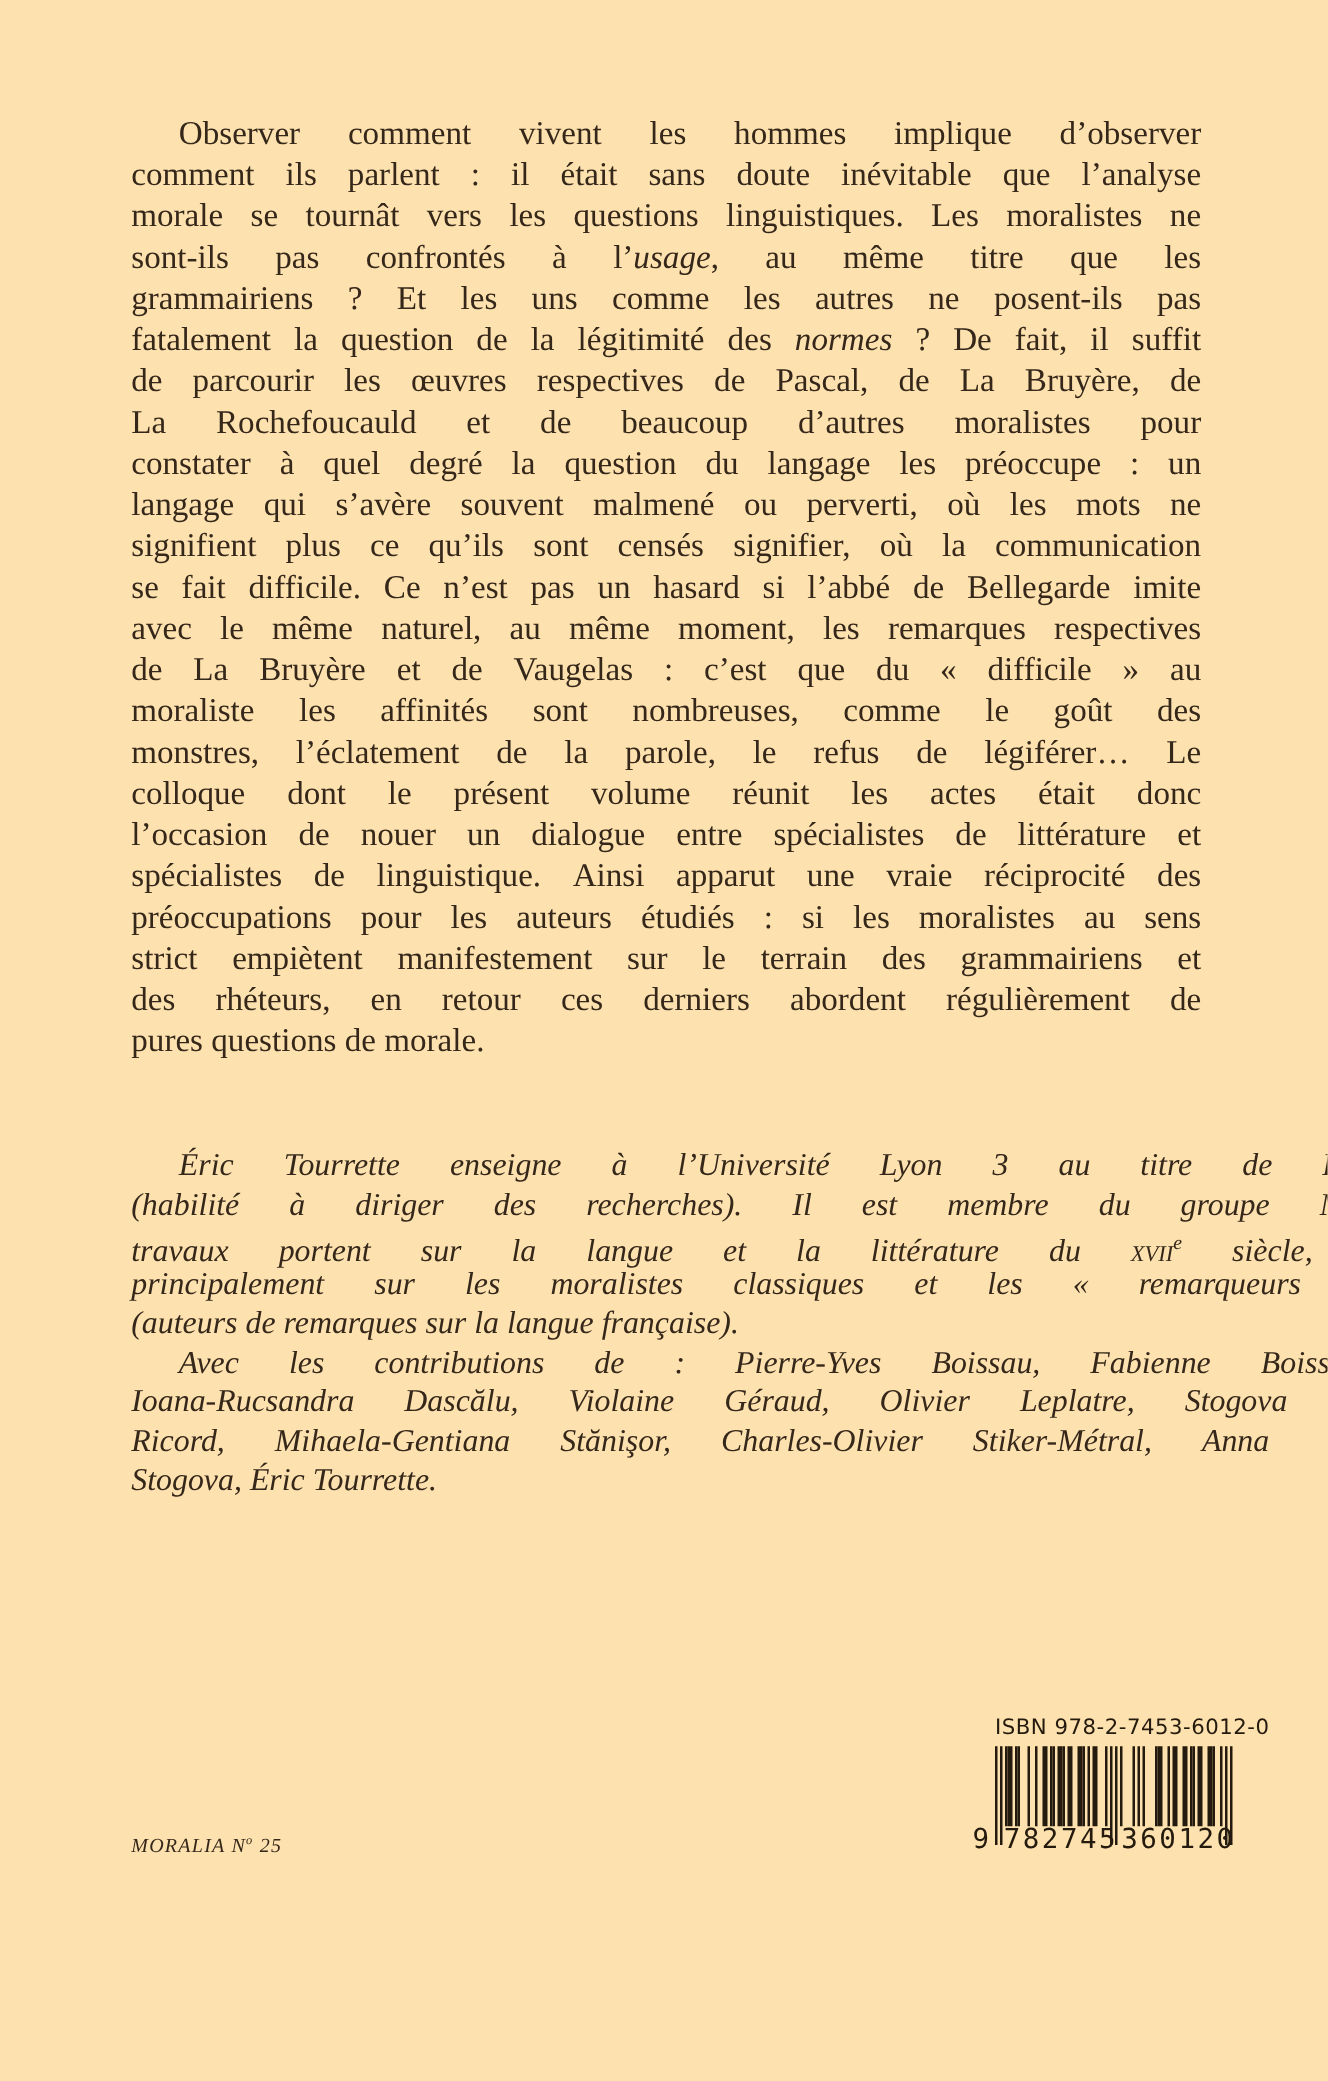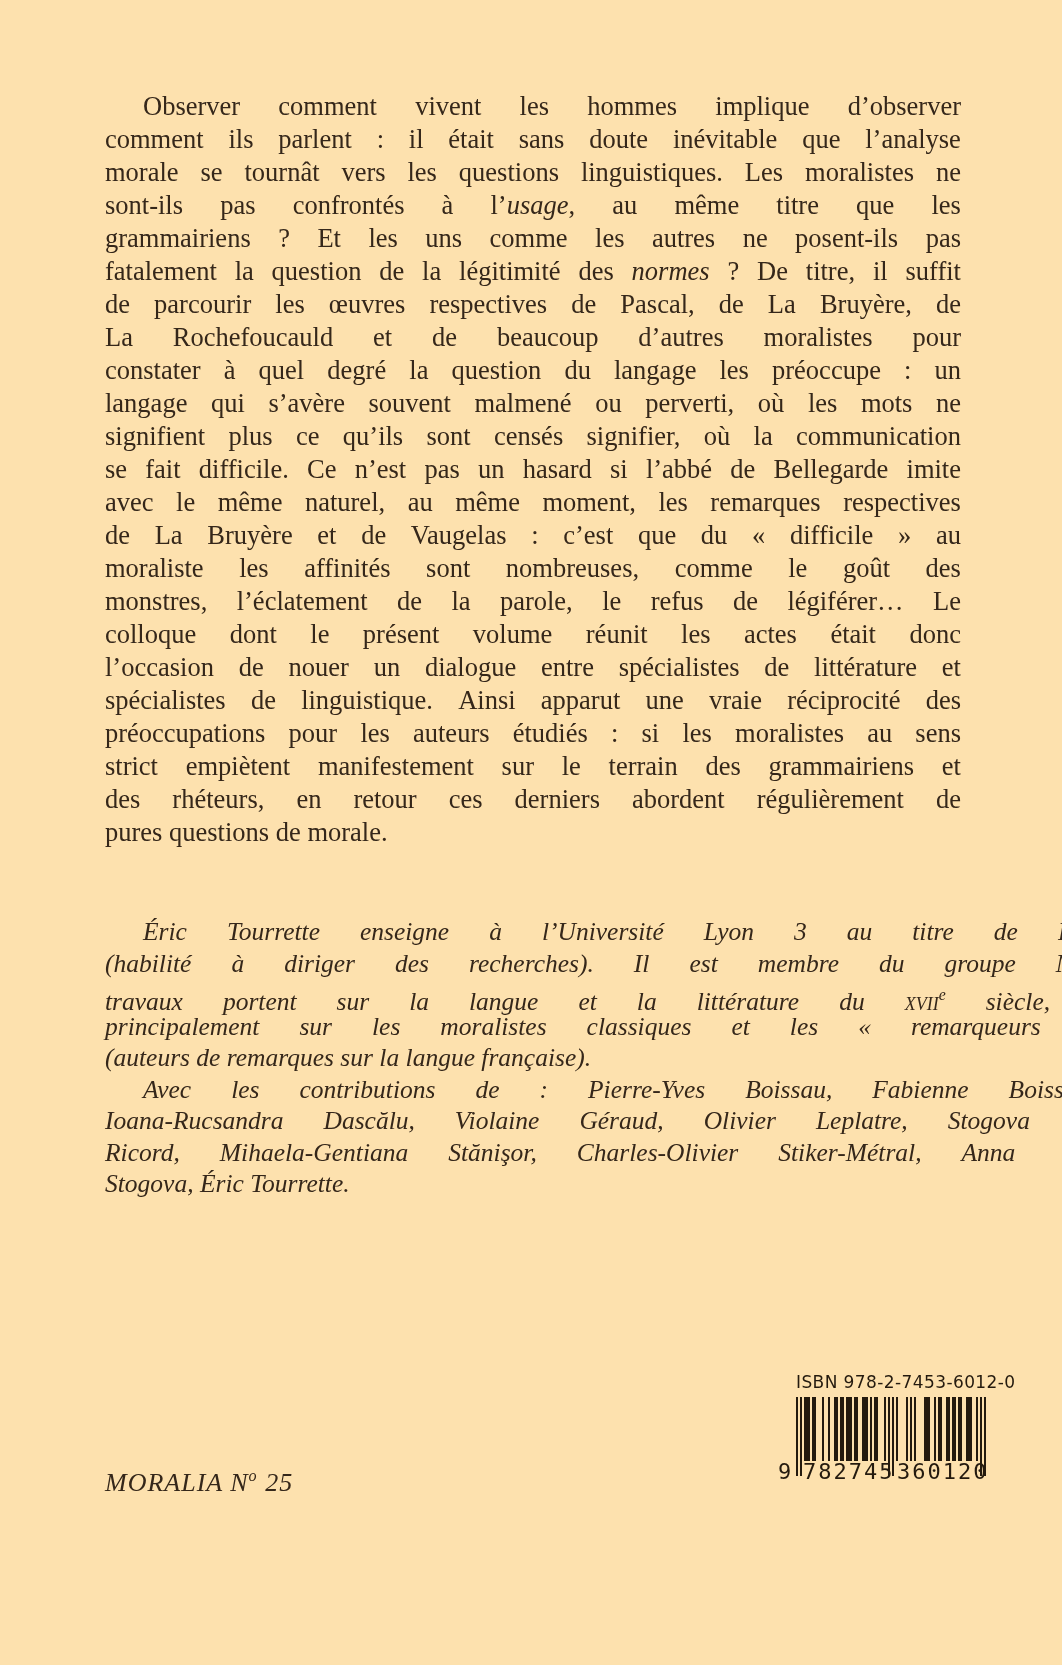--- a/index.html
+++ b/index.html
@@ -35,21 +35,21 @@
   .num {
     position: absolute; top: 62px; color: #241a0e;
     font-family: "DejaVu Sans Mono", monospace; font-size: 22px;
   }
   .num-first { left: -18px; }
   .num-left  { left: 7px;  width: 84px; text-align: center; letter-spacing: 2px; }
   .num-right { left: 101px; width: 84px; text-align: center; letter-spacing: 2px; }
   
   .collection {
     position: absolute; left: 105px; top: 1467px;
-    font-size: 26px; font-style: italic; letter-spacing: 1px; color: #35271a;
+    font-size: 16px; font-style: italic; letter-spacing: 1px; color: #35271a;
   }
 </style>
 </head>
 <body>
 
 <div class="page">
 
   <div class="textblock synopsis">
       <div class="line ind">
         <span class="w"><span>Observer</span></span>
@@ -114,21 +114,21 @@
         <span class="w"><span>fatalement</span></span>
         <span class="w"><span>la</span></span>
         <span class="w"><span>question</span></span>
         <span class="w"><span>de</span></span>
         <span class="w"><span>la</span></span>
         <span class="w"><span>légitimité</span></span>
         <span class="w"><span>des</span></span>
         <span class="w"><span class="it">normes</span></span>
         <span class="w"><span>?</span></span>
         <span class="w"><span>De</span></span>
-        <span class="w"><span>titre,</span></span>
+        <span class="w"><span>fait,</span></span>
         <span class="w"><span>il</span></span>
         <span class="w"><span>suffit</span></span>
       </div>
       <div class="line">
         <span class="w"><span>de</span></span>
         <span class="w"><span>parcourir</span></span>
         <span class="w"><span>les</span></span>
         <span class="w"><span>œuvres</span></span>
         <span class="w"><span>respectives</span></span>
         <span class="w"><span>de</span></span>

